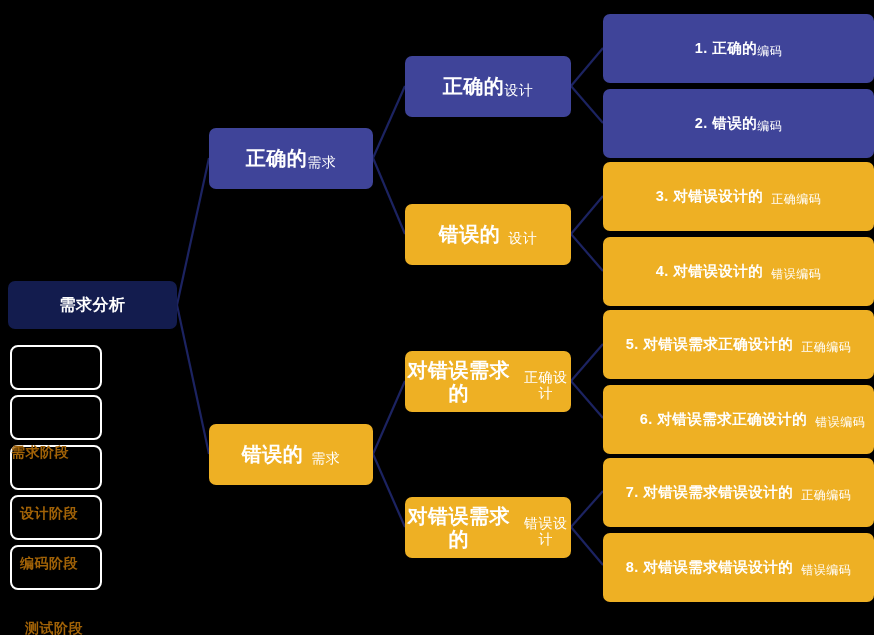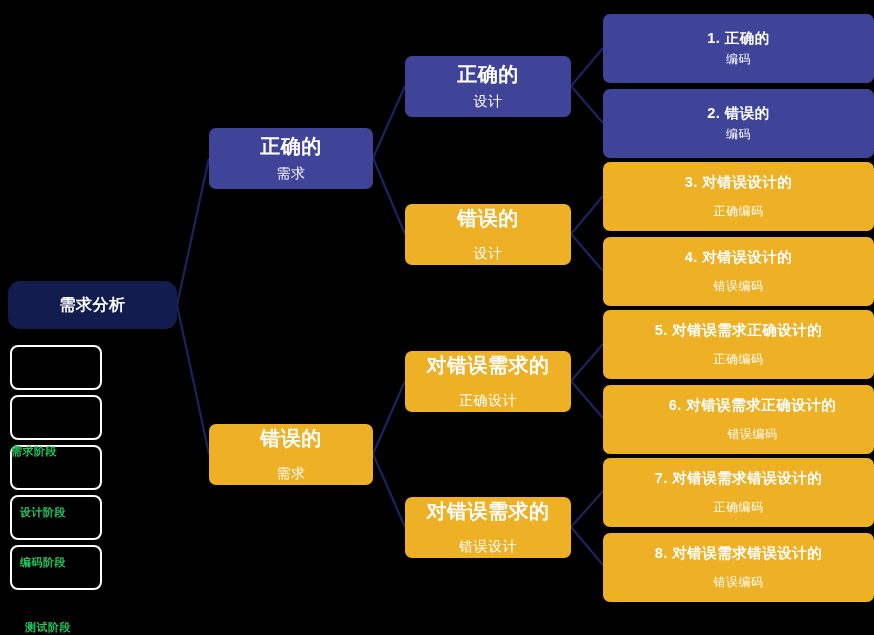--- a/index.html
+++ b/index.html
@@ -10,21 +10,21 @@
     font-family:"Liberation Sans","DejaVu Sans",sans-serif;
     overflow:hidden;
   }
   #edges{position:absolute;left:0;top:0;width:874px;height:635px;}
 
   .node{
     position:absolute;
     border-radius:7px;
     box-sizing:border-box;
     display:flex;
-    flex-direction:column;
+    flex-direction:row;
     align-items:center;
     justify-content:center;
     text-align:center;
     color:#ffffff;
     line-height:1.15;
     z-index:3;
   }
   .node .t1{font-weight:bold;font-size:20px;letter-spacing:.5px;}
   .node .t2{font-weight:normal;font-size:14px;margin-top:7px;letter-spacing:.5px;}
 
@@ -40,22 +40,22 @@
   .legend-box{
     position:absolute;
     border:2px solid #ffffff;
     border-radius:8px;
     background:transparent;
     box-sizing:border-box;
     z-index:2;
   }
   .legend-label{
     position:absolute;
-    color:#22c55e;
-    font-size:11px;
+    color:#a16207;
+    font-size:14px;
     font-weight:bold;
     letter-spacing:.5px;
     white-space:nowrap;
     z-index:4;
   }
 </style>
 </head>
 <body>
 
 <div id="page">
@@ -79,21 +79,21 @@
       <line x1="571" y1="234" x2="603" y2="271"></line>
 
       <line x1="571" y1="381" x2="603" y2="344"></line>
       <line x1="571" y1="381" x2="603" y2="418"></line>
 
       <line x1="571" y1="527" x2="603" y2="491"></line>
       <line x1="571" y1="527" x2="603" y2="565"></line>
     </g>
   </svg>
 
-  <div class="node root" style="left:8px;top:281px;width:169px;height:48px;border-radius:12px;">
+  <div class="node root" style="left:8px;top:281px;width:169px;height:48px;">
     <span class="t1">需求分析</span>
   </div>
 
   <div class="node blue" style="left:209px;top:128px;width:164px;height:61px;">
     <span class="t1">正确的</span>
     <span class="t2">需求</span>
   </div>
 
   <div class="node yellow" style="left:209px;top:424px;width:164px;height:61px;">
     <span class="t1">错误的</span>

